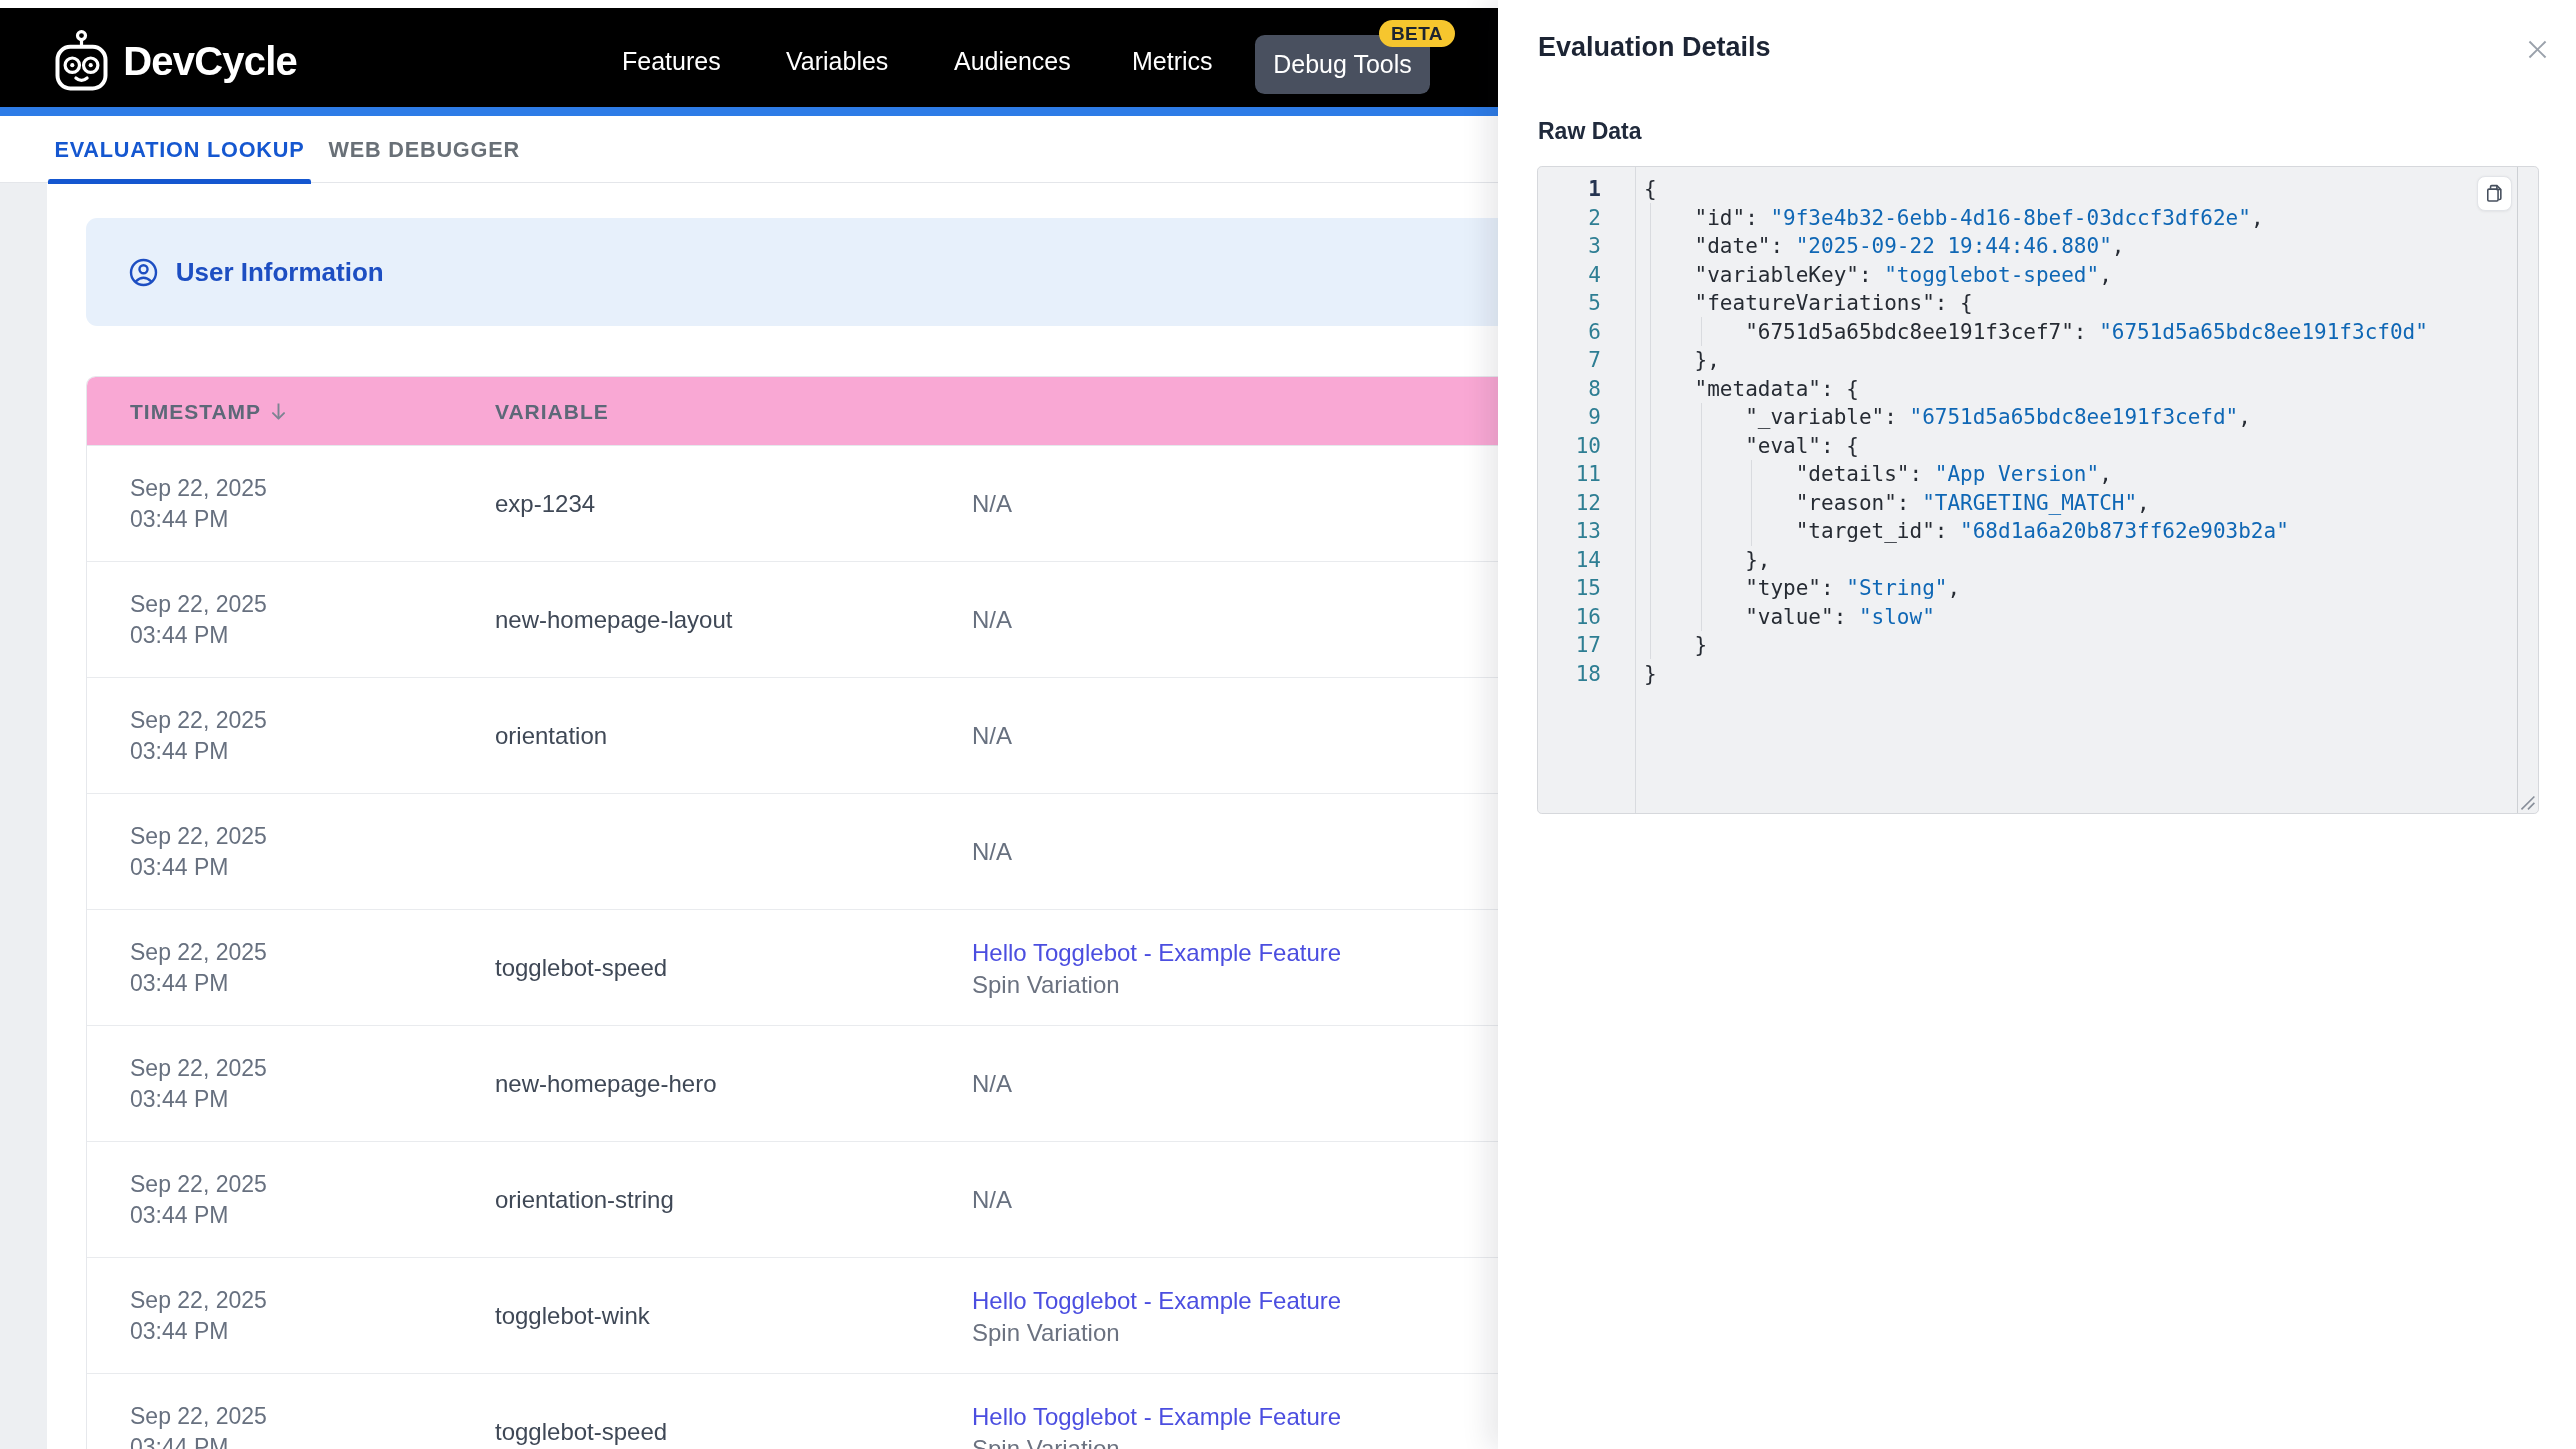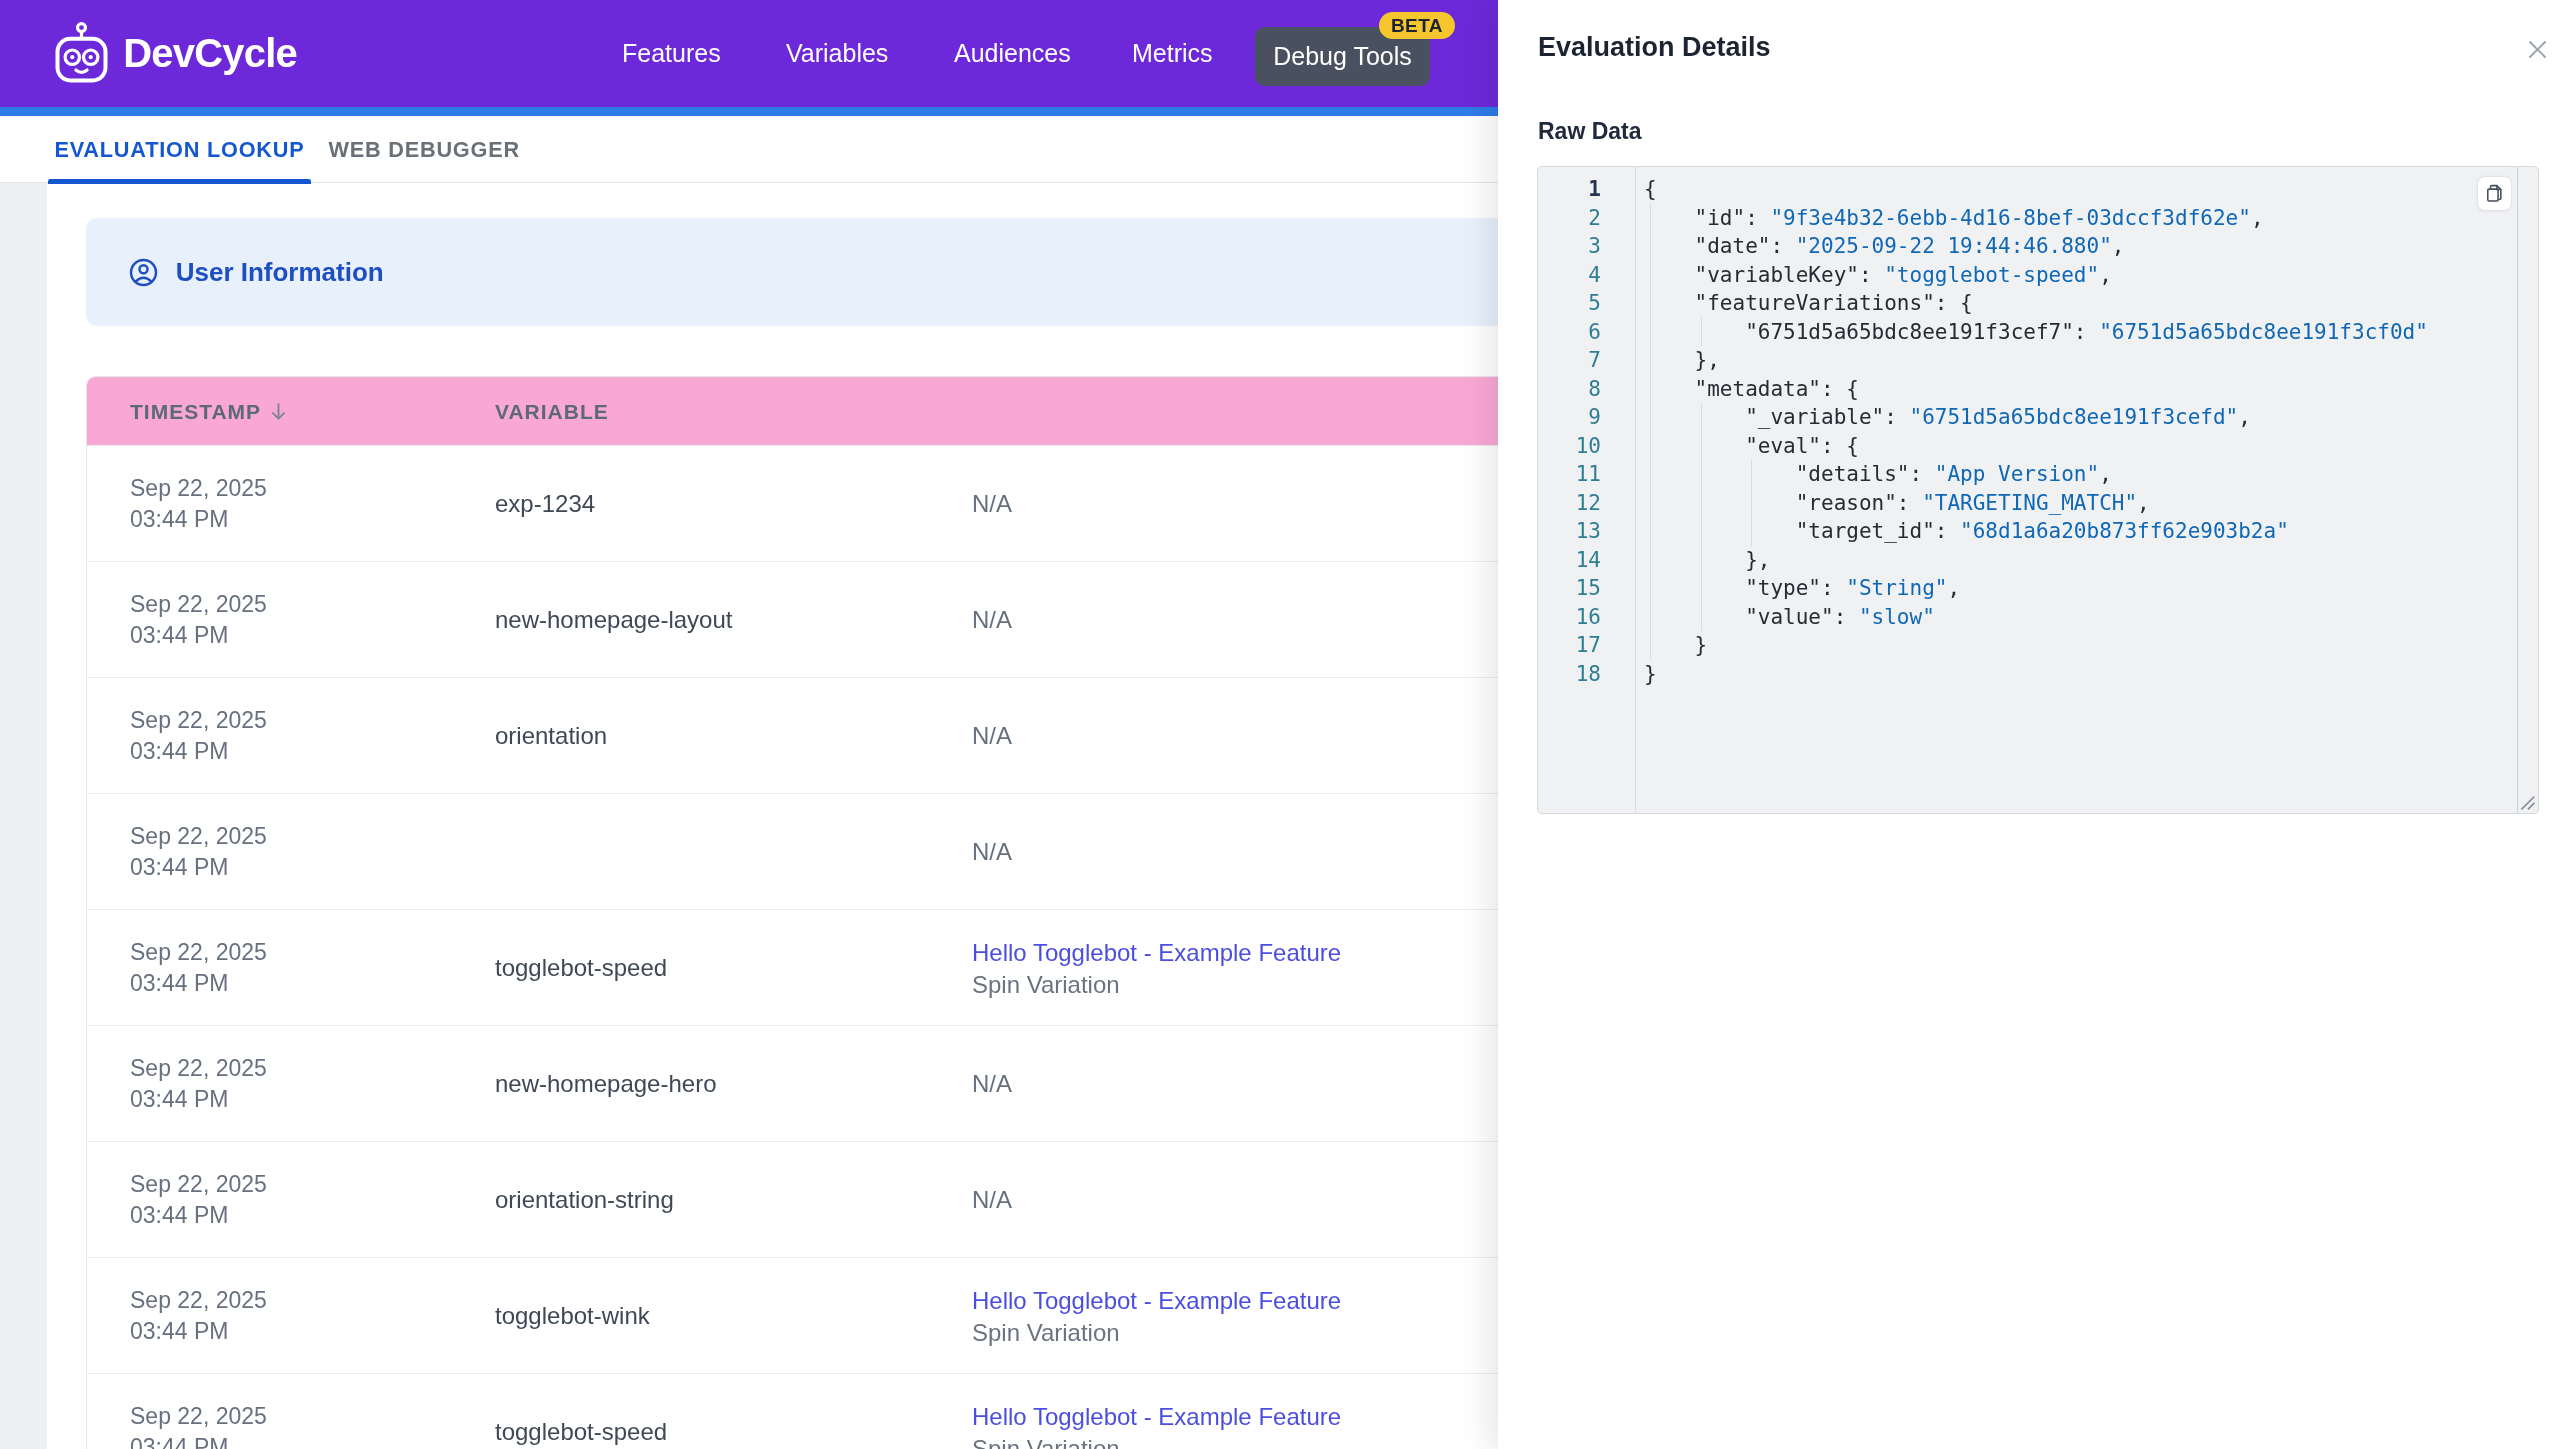--- a/index.html
+++ b/index.html
@@ -1,20 +1,20 @@
 <!DOCTYPE html>
 <html style="font-size:13px"><head>
 <meta charset="utf-8">
 <style>
   * { margin:0; padding:0; box-sizing:border-box; }
   html,body { width:2576px; height:1449px; overflow:hidden; background:#fff; }
   #app { position:relative; width:2576px; height:1449px; font-family:"Liberation Sans", sans-serif; overflow:hidden; background:#fff; }
 
   
-  .navbar { position:absolute; left:0; top:0; width:2576px; height:107px; background:#6d28d9; z-index:5;text-decoration:underline; }
+  .navbar { position:absolute; left:0; top:8px; width:2576px; height:107px; background:#000000; z-index:5;text-decoration:underline; }
   .bluebar { position:absolute; left:0; top:107px; width:2576px; height:8.8px; background:#2e7ce7; z-index:5; }
   .brand { position:absolute; left:51px; top:0; height:107px; display:flex; align-items:center; gap:11.2px; cursor:pointer; }
   .brand-text { color:#fff; font-size:40px; font-weight:bold; letter-spacing:-0.8px; }
   .project { position:absolute; left:343px; top:0; height:107px; display:flex; align-items:center; gap:14.4px; color:#fff; font-size:25px; font-weight:500; cursor:pointer; }
   .navlink { position:absolute; top:0; height:107px; line-height:107px; color:#fff; font-size:25px; font-weight:500; cursor:pointer; }
   .debug-btn { position:absolute; left:1255px; top:26.5px; width:175px; height:59px; background:#49505f; border-radius:9.6px; color:#fff; font-size:25px; font-weight:500; text-align:center; line-height:59px; cursor:pointer; }
   .beta { position:absolute; left:124px; top:-14.4px; height:27px; line-height:27px; padding:0 12px; background:#f6c62e; border-radius:13.6px; color:#1d2430; font-size:19px; font-weight:bold; letter-spacing:0.4px; }
 
   
   .tabsbar { position:absolute; left:0; top:116px; width:1498px; height:67px; border-bottom:0.8px solid #e4e6ea; background:#fff; z-index:2; }

